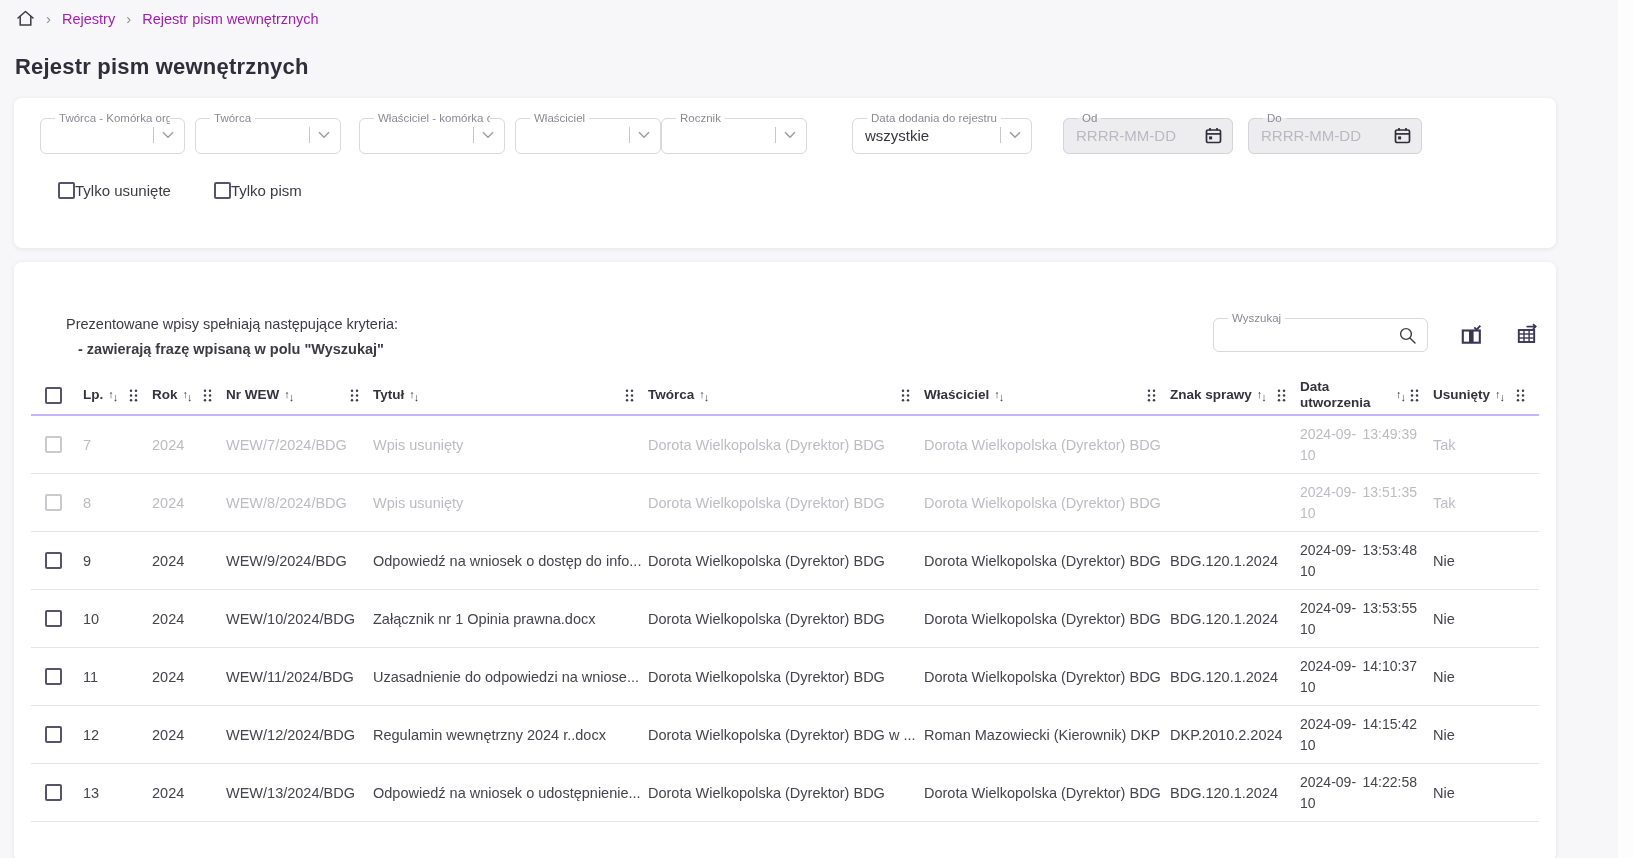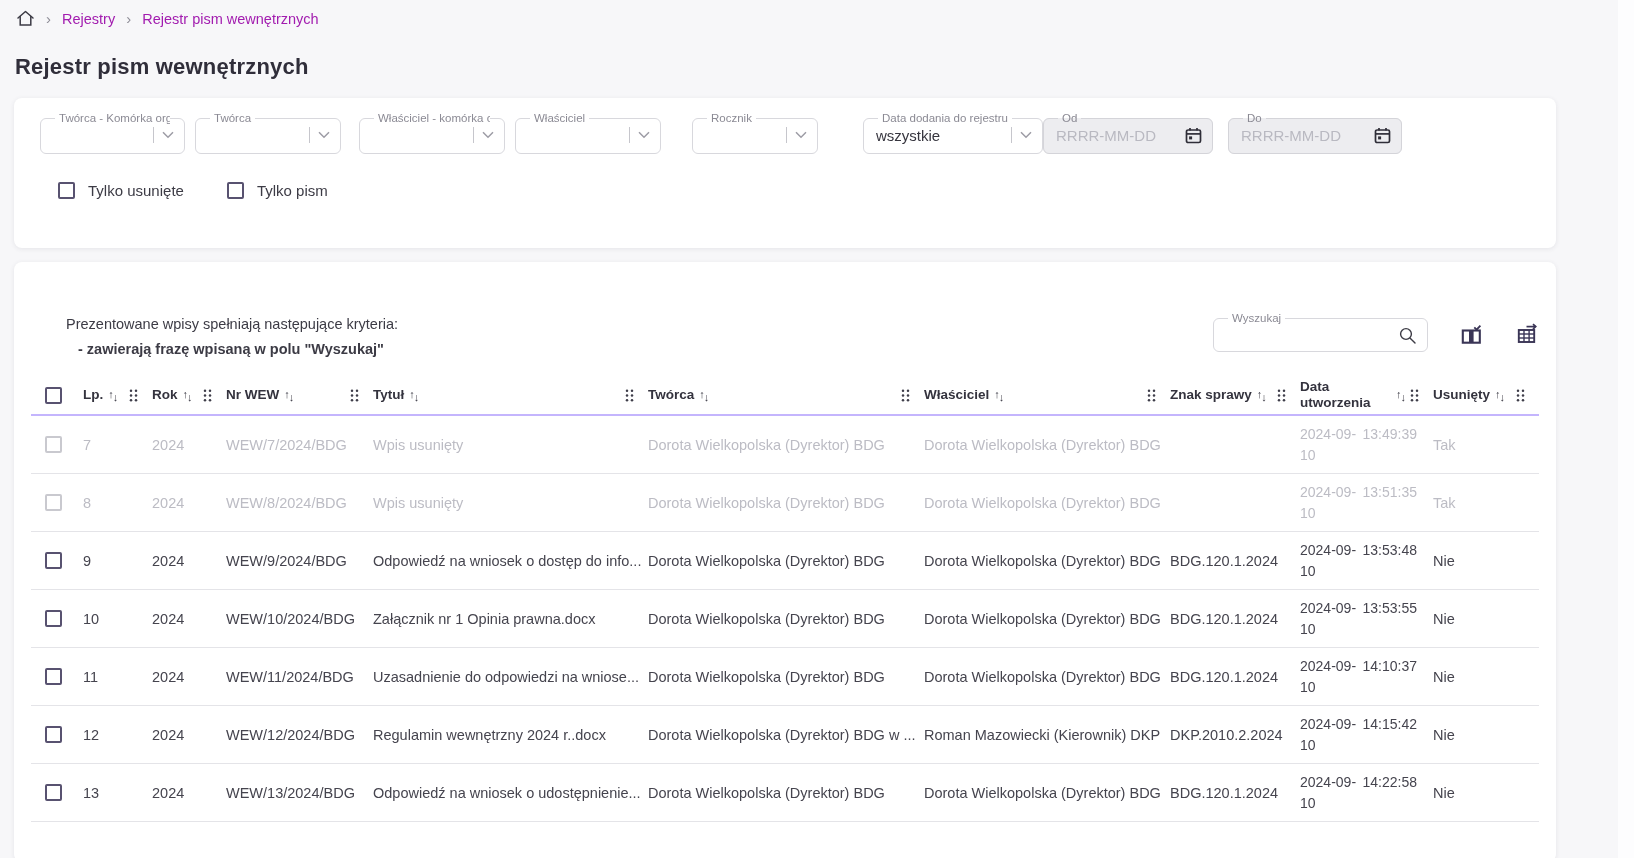--- a/index.html
+++ b/index.html
@@ -26,32 +26,32 @@
   .fbody{display:flex;align-items:center;height:22px}
   .fvalue{flex:1;font-size:15px;color:#37363f;white-space:nowrap;overflow:hidden}
   .pipe{width:1px;height:16px;background:#c6c6cc;margin:0 8px 0 4px}
   .chev{display:inline-flex;align-items:center;cursor:pointer}
 
   .filter-row{position:absolute;top:14px;left:26px;display:flex;align-items:flex-start}
   .filter-row fieldset:nth-of-type(1){width:145px}
   .filter-row fieldset:nth-of-type(2){width:146px;margin-left:10px}
   .filter-row fieldset:nth-of-type(3){width:146px;margin-left:18px}
   .filter-row fieldset:nth-of-type(4){width:146px;margin-left:10px}
-  .filter-row fieldset:nth-of-type(5){width:126px;margin-left:31px}
+  .filter-row fieldset:nth-of-type(5){width:146px;}
   .filter-row fieldset:nth-of-type(6){width:180px;margin-left:45px}
-  .filter-row fieldset:nth-of-type(7){width:170px;}
+  .filter-row fieldset:nth-of-type(7){width:170px;margin-left:31px}
   .filter-row fieldset:nth-of-type(8){width:174px;margin-left:15px}
   fieldset.date-field{background:#ededf0;border-color:#d4d4d9}
   .finput{border:0;outline:none;background:transparent;width:100%;font-size:15px;color:#37363f;font-family:inherit}
   .finput::placeholder{color:#b9b9c1}
   .cal{display:inline-flex;align-items:center;cursor:pointer}
 
   .checkbox-row{position:absolute;top:84px;left:44px;display:flex;align-items:center}
   .cb{display:inline-block;width:17px;height:17px;border:2px solid #585270;border-radius:2px;background:#fff;flex:none}
-  .cb-item{display:flex;align-items:flex-start;gap:13px;font-size:15px;color:#3c3b45;cursor:pointer}
+  .cb-item{display:flex;align-items:flex-start;font-size:15px;color:#3c3b45;cursor:pointer}
   .cb-item + .cb-item{margin-left:43px}
 
   
   .criteria{position:absolute;left:52px;top:54px;font-size:14.5px;color:#3c3b45}
   .criteria .bold{margin-top:9px;margin-left:12px;font-weight:700}
   .tools{position:absolute;left:1199px;top:50px;display:flex;align-items:center;gap:31px}
   fieldset.search-field{width:215px;height:40px}
   .icon-btn{background:none;border:0;cursor:pointer;display:inline-flex;align-items:center;margin-top:8px;padding:0}
 
   

